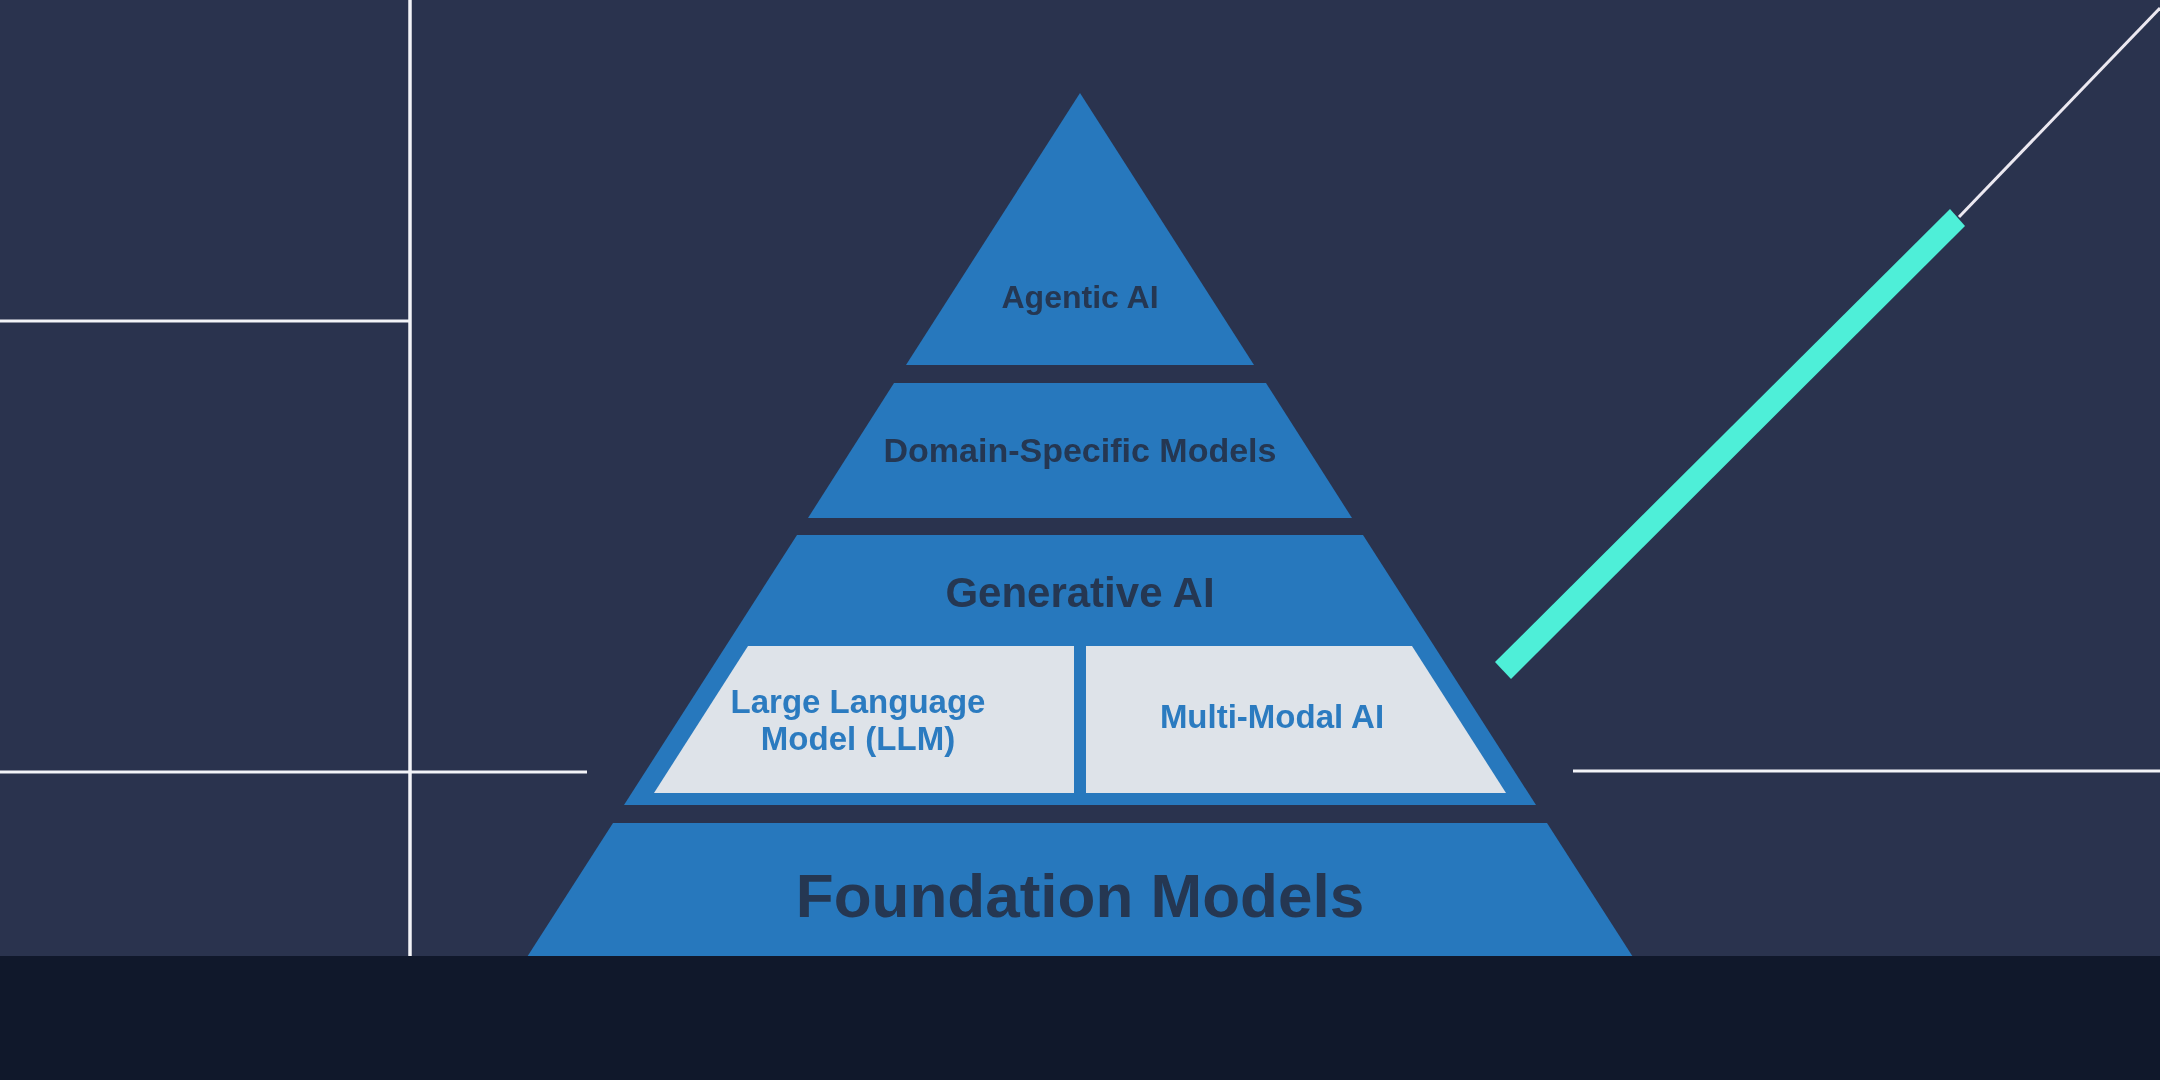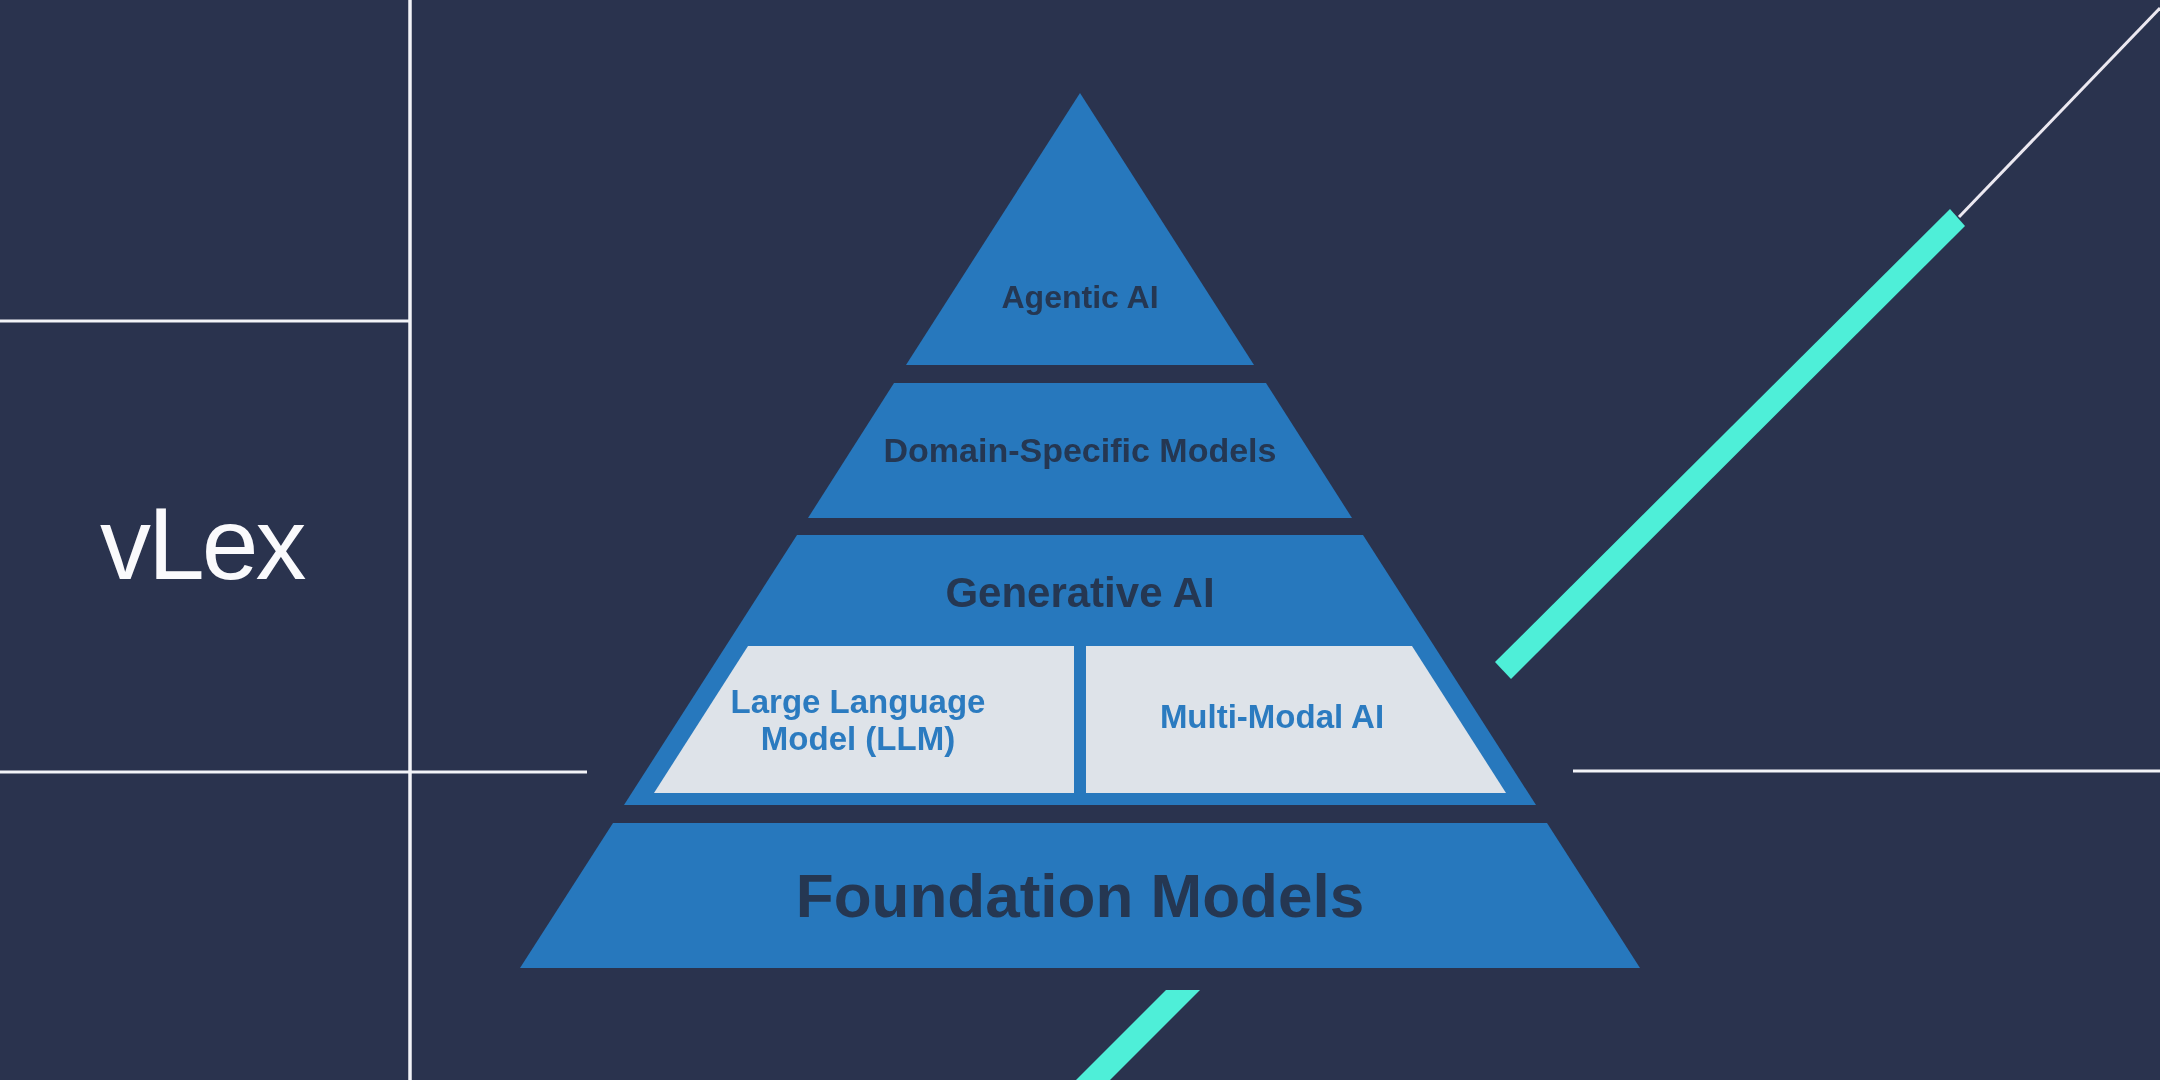--- a/index.html
+++ b/index.html
@@ -1,19 +1,19 @@
 <!DOCTYPE html>
 <html><head>
 <meta charset="utf-8">
 <style>
   html, body { margin: 0; padding: 0; background: #10182b; }
   .stage {
     position: relative;
     width: 2160px;
-    height: 1080px;
+    height: 956px;
     overflow: hidden;
     background: #2a334e;
     font-family: "Liberation Sans", sans-serif;
   }
   .diagram-svg {
     position: absolute;
     inset: 0;
     width: 2160px;
     height: 1080px;
     display: block;
@@ -61,15 +61,14 @@
     <text x="1080" y="308" font-size="32" text-anchor="middle" class="layer-label">Agentic AI</text>
     <text x="1080" y="462" font-size="34" text-anchor="middle" class="layer-label">Domain-Specific Models</text>
     <text x="1080" y="607" font-size="42" text-anchor="middle" class="layer-label">Generative AI</text>
     <text x="1080" y="917" font-size="62" text-anchor="middle" class="layer-label">Foundation Models</text>
 
     <text x="858" y="713" font-size="33" text-anchor="middle" class="box-label">Large Language</text>
     <text x="858" y="750" font-size="33" text-anchor="middle" class="box-label">Model (LLM)</text>
     <text x="1272" y="728" font-size="33" text-anchor="middle" class="box-label">Multi-Modal AI</text>
   </svg>
 
-  <div class="logo">vLex</div>
 
 </div>
 
 </body></html>

